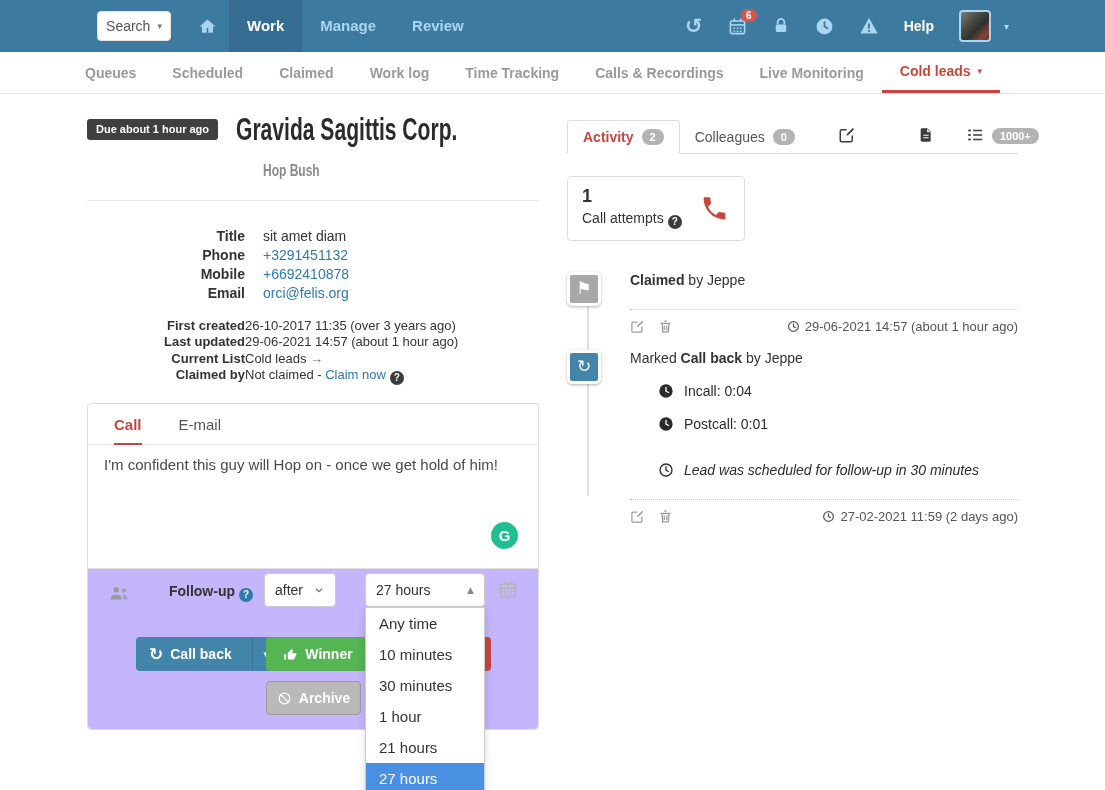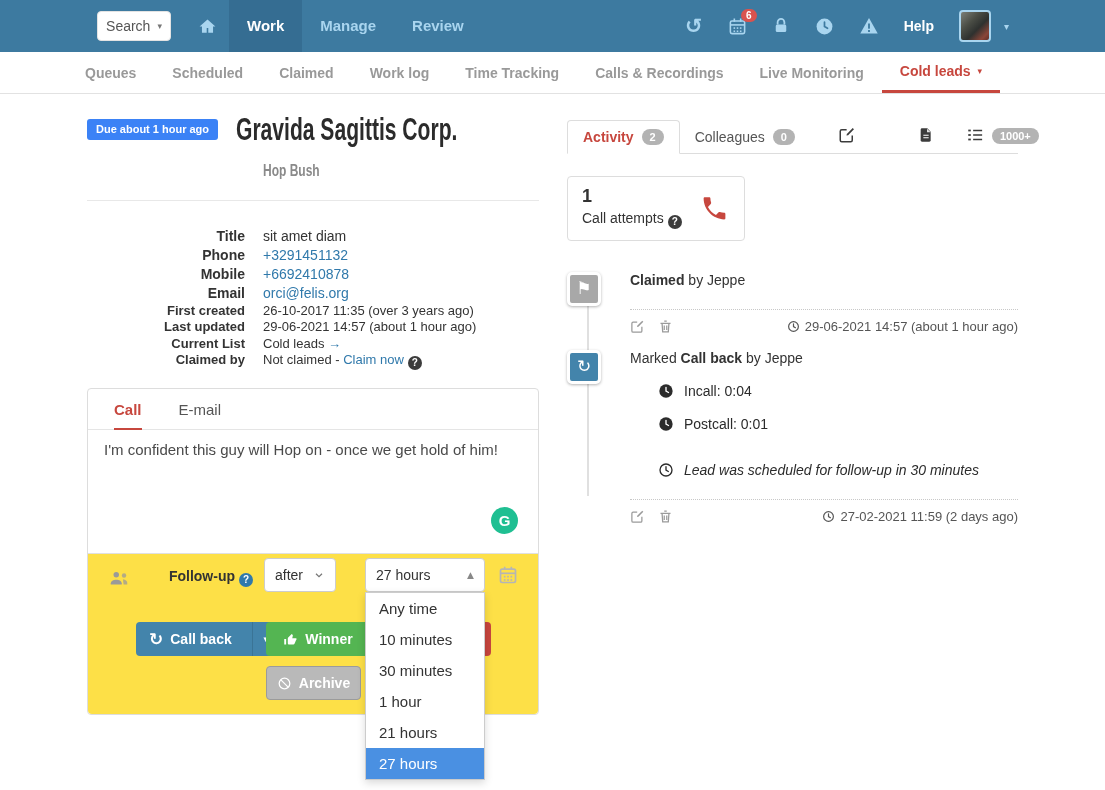--- a/index.html
+++ b/index.html
@@ -31,45 +31,45 @@
   .subnav { height:42px; border-bottom:1px solid #e2e2e2; display:flex; align-items:stretch; padding-left:67px;
     font-size:14px; font-weight:bold; color:#999; }
   .subnav-item { display:flex; align-items:center; padding:0 18px; cursor:pointer; }
   .subnav-item.active { color:#c7473e; border-bottom:3px solid #c7473e; gap:7px; }
   .subnav-item.active .caret { font-size:9px; }
 
   
   .lead { position:absolute; left:87px; top:112px; width:452px; }
   .lead-head { display:flex; }
   .badge-col { width:158px; display:flex; justify-content:flex-end; padding-top:7px; }
-  .due-badge { background:#3b82f6; color:#fff; font-size:11px; font-weight:bold; padding:4px 9px; border-radius:3px; height:21px; white-space:nowrap; }
+  .due-badge { background:#404040; color:#fff; font-size:11px; font-weight:bold; padding:4px 9px; border-radius:3px; height:21px; white-space:nowrap; }
   .title-col { margin-left:18px; }
   .lead-title { font-size:31px; font-weight:bold; color:#2b2b2b; line-height:1.15; display:inline-block;
     transform:scaleX(.68); transform-origin:left center; white-space:nowrap; }
   .lead-sub { margin:14px 0 0 176px; font-size:16px; font-weight:bold; color:#8a8a8a; }
   .lead-sub span { display:inline-block; transform:scaleX(.75); transform-origin:left center; }
   .lead-divider { border-top:1px solid #e8e8e8; margin:20px 0 26px; }
   .fgrid { display:grid; grid-template-columns:158px auto; column-gap:18px; font-size:14px; line-height:19px; }
   .fgrid .lbl { font-weight:bold; text-align:right; color:#333; }
-  .mgrid { display:grid; grid-template-columns:158px auto; column-gap:18px; font-size:13px; line-height:16.5px; }
+  .mgrid { margin-top:15px; display:grid; grid-template-columns:158px auto; font-size:13px; line-height:16.5px; }
   .mgrid .lbl { font-weight:bold; text-align:right; color:#333; }
   a.link { color:#3079ab; text-decoration:none; cursor:pointer; }
   .qmark { display:inline-flex; width:14px; height:14px; border-radius:50%; background:#3c3c3c; color:#fff;
     font-size:10px; font-weight:bold; align-items:center; justify-content:center; vertical-align:-2px; margin-left:4px; cursor:pointer; }
   .qmark.blue { background:#3079ab; }
 
   
   .callbox { margin-top:18px; border:1px solid #ddd; border-radius:4px; position:relative; }
   .callbox-tabs { display:flex; gap:37px; padding:12px 26px 0; border-bottom:1px solid #e5e5e5; }
   .ctab { padding-bottom:10px; font-size:15px; color:#555; cursor:pointer; }
   .ctab.active { color:#c7473e; font-weight:bold; border-bottom:2px solid #c7473e; margin-bottom:-1px; }
   .note { min-height:123px; padding:11px 16px; font-size:15px; color:#4a4a4a; position:relative; cursor:text; }
   .grammarly { position:absolute; right:20px; bottom:19px; width:27px; height:27px; border-radius:50%;
     background:#1fbf92; color:#fff; font-weight:bold; font-size:15px; display:flex; align-items:center; justify-content:center; cursor:pointer; }
-  .callbox-footer { background:#fde047; border-top:1px solid #e0e0e0; height:161px; position:relative; border-radius:0 0 4px 4px; }
+  .callbox-footer { background:#c4b5fd; border-top:1px solid #e0e0e0; height:161px; position:relative; border-radius:0 0 4px 4px; }
   .grp-icon { position:absolute; left:20px; top:13px; color:#9a9a9a; cursor:pointer; }
   .fu-label { position:absolute; left:0; top:14px; width:165px; text-align:right; font-size:14px; font-weight:bold; }
   .sel { position:absolute; background:#fff; border:1px solid #ccc; border-radius:4px; height:34px; display:flex;
     align-items:center; padding:0 10px; font-size:14px; color:#333; cursor:pointer; }
   .sel-after { left:176px; top:4px; width:72px; justify-content:space-between; }
   .sel-time  { left:277px; top:4px; width:120px; justify-content:space-between; }
   .sel .up { font-size:9px; color:#888; }
   .cal-btn { position:absolute; left:410px; top:11px; color:#b5b5b5; cursor:pointer; }
   .btn { position:absolute; height:34px; border:none; border-radius:4px; color:#fff; font-size:14px; font-weight:bold;
     display:flex; align-items:center; justify-content:center; gap:7px; cursor:pointer; font-family:inherit; }

